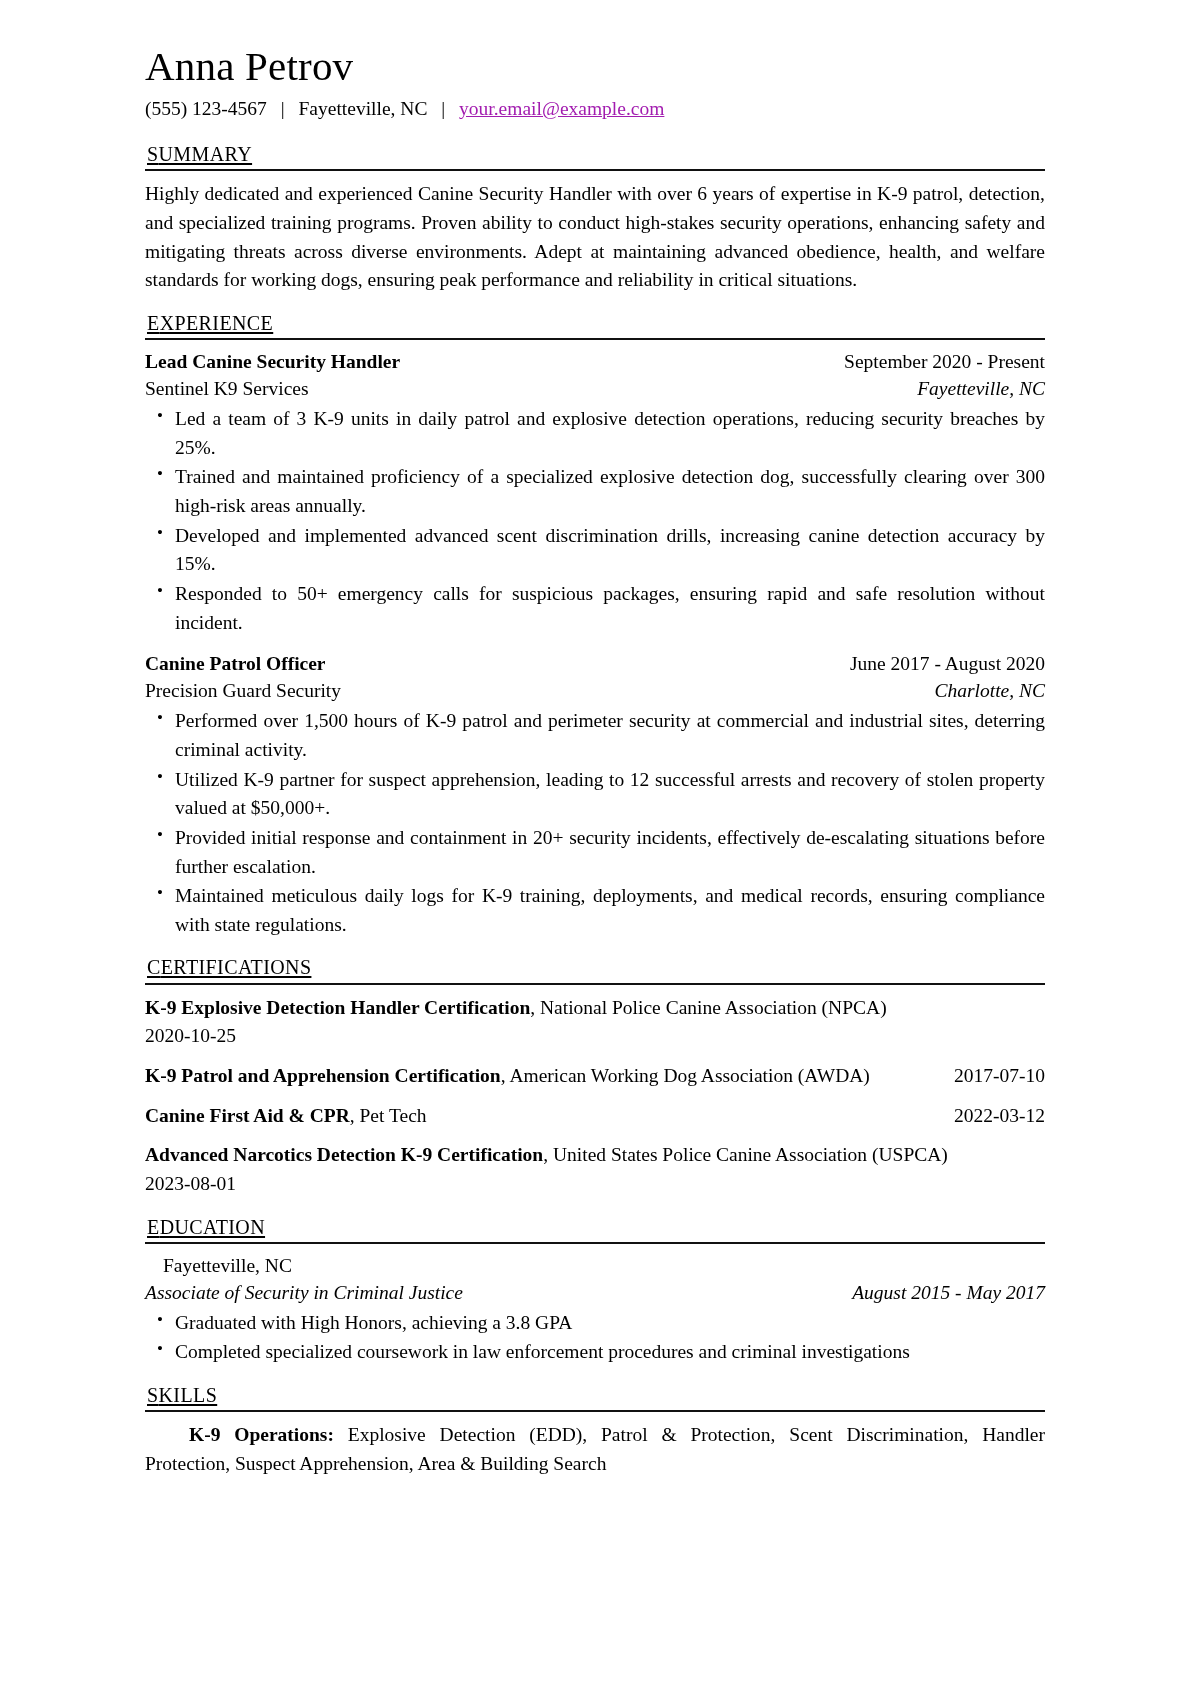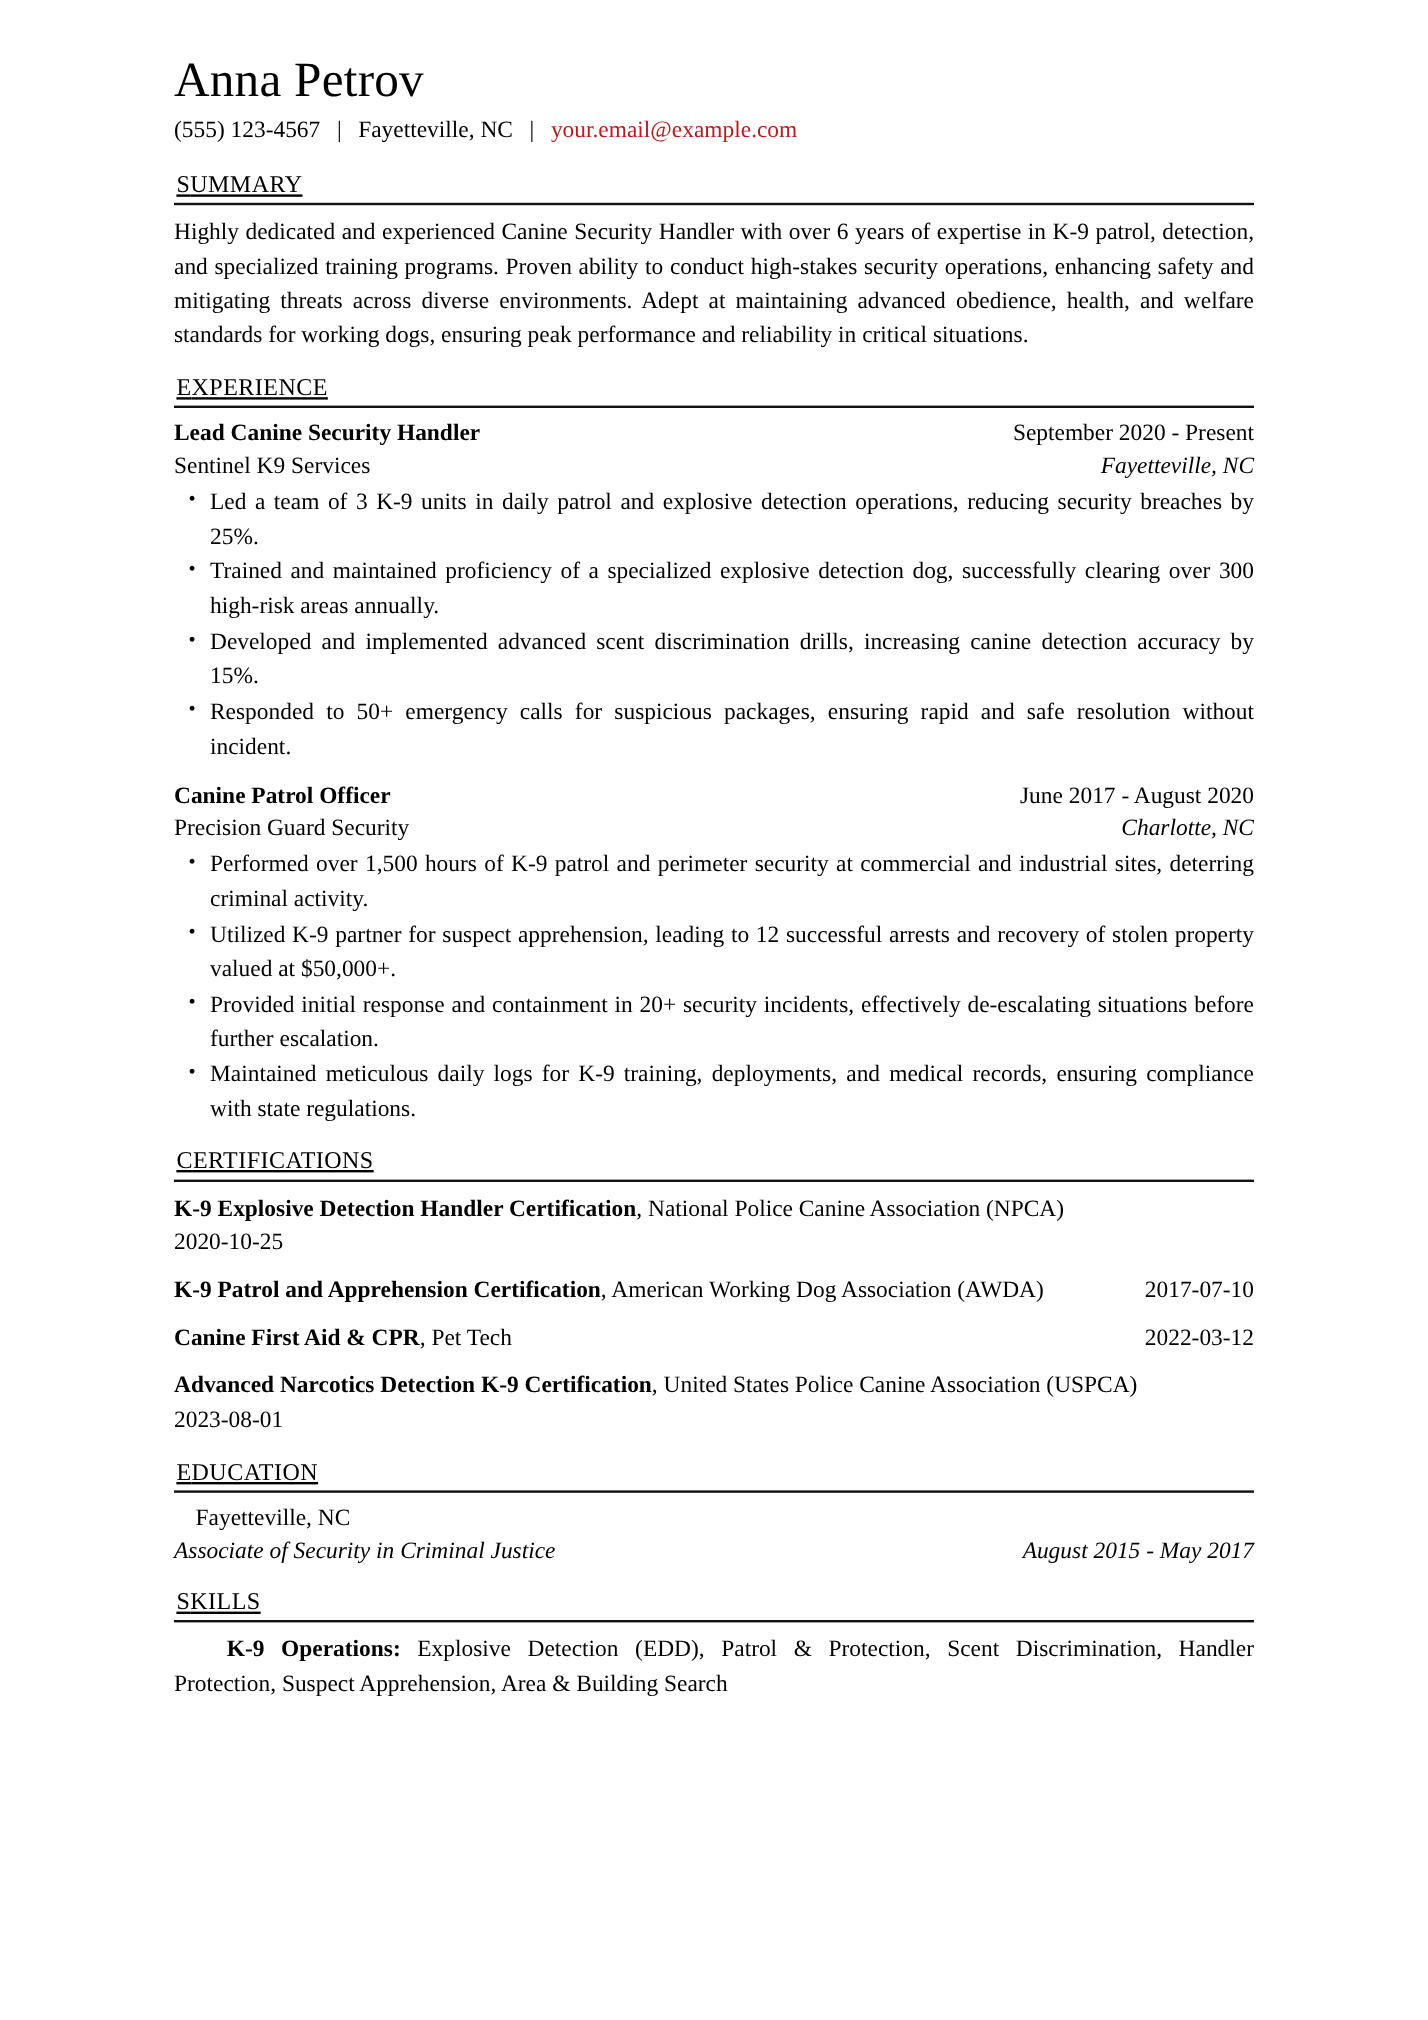--- a/index.html
+++ b/index.html
@@ -33,21 +33,22 @@
     line-height: 1.3;
     margin: 0 0 16px 0;
     white-space: nowrap;
   }
   .contact .sep {
     display: inline-block;
     padding: 0 9px;
     color: #000;
   }
   .contact .email {
-    color: #b91c1c;
+    text-decoration: underline;
+    color: #a21caf;
   }
   .section {
     margin-top: 11px;
   }
   .section-title {
     font-size: 28px;
     font-variant: small-caps;
     text-transform: lowercase;
     letter-spacing: 0.4px;
     line-height: 1.08;
@@ -261,20 +262,22 @@
     <div id="education-list">
         <div class="entry">
           <div class="entry-row">
             <span class="edu-loc">Fayetteville, NC</span>
           </div>
           <div class="entry-row">
             <span class="edu-degree">Associate of Security in Criminal Justice</span>
             <span class="edu-dates">August 2015 - May 2017</span>
           </div>
           <ul class="bullets">
+            <li>Graduated with High Honors, achieving a 3.8 GPA</li>
+            <li>Completed specialized coursework in law enforcement procedures and criminal investigations</li>
           </ul>
         </div>
       </div>
   </div>
 
   <div class="section">
     <div class="section-title">Skills</div>
     <hr class="rule">
     <div id="skills-list">
         <p class="skill-line"><span class="skill-cat">K-9 Operations:</span> <span>Explosive Detection (EDD), Patrol &amp; Protection, Scent Discrimination, Handler Protection, Suspect Apprehension, Area &amp; Building Search</span></p>

